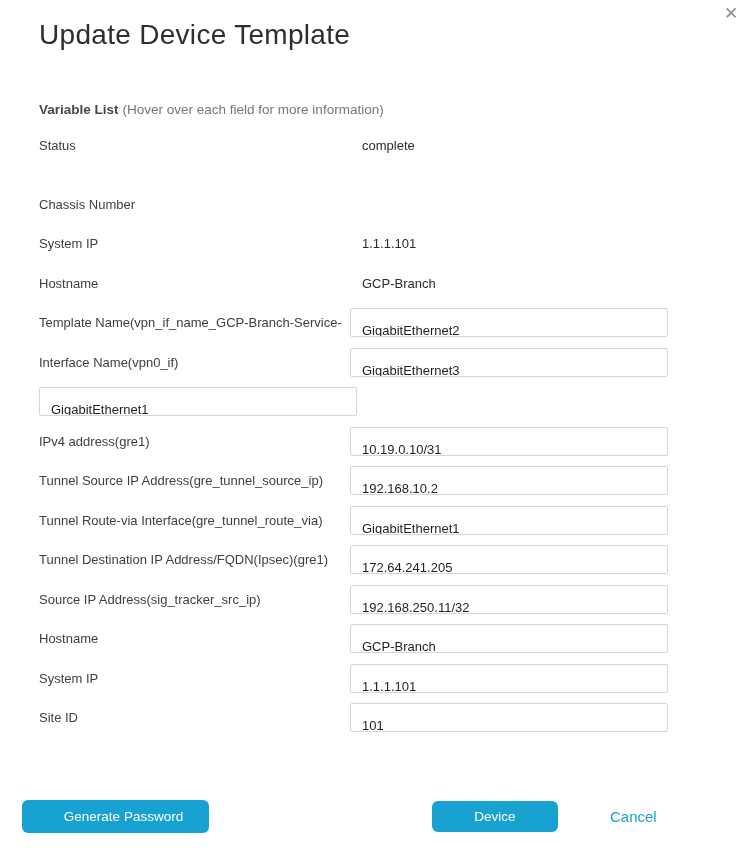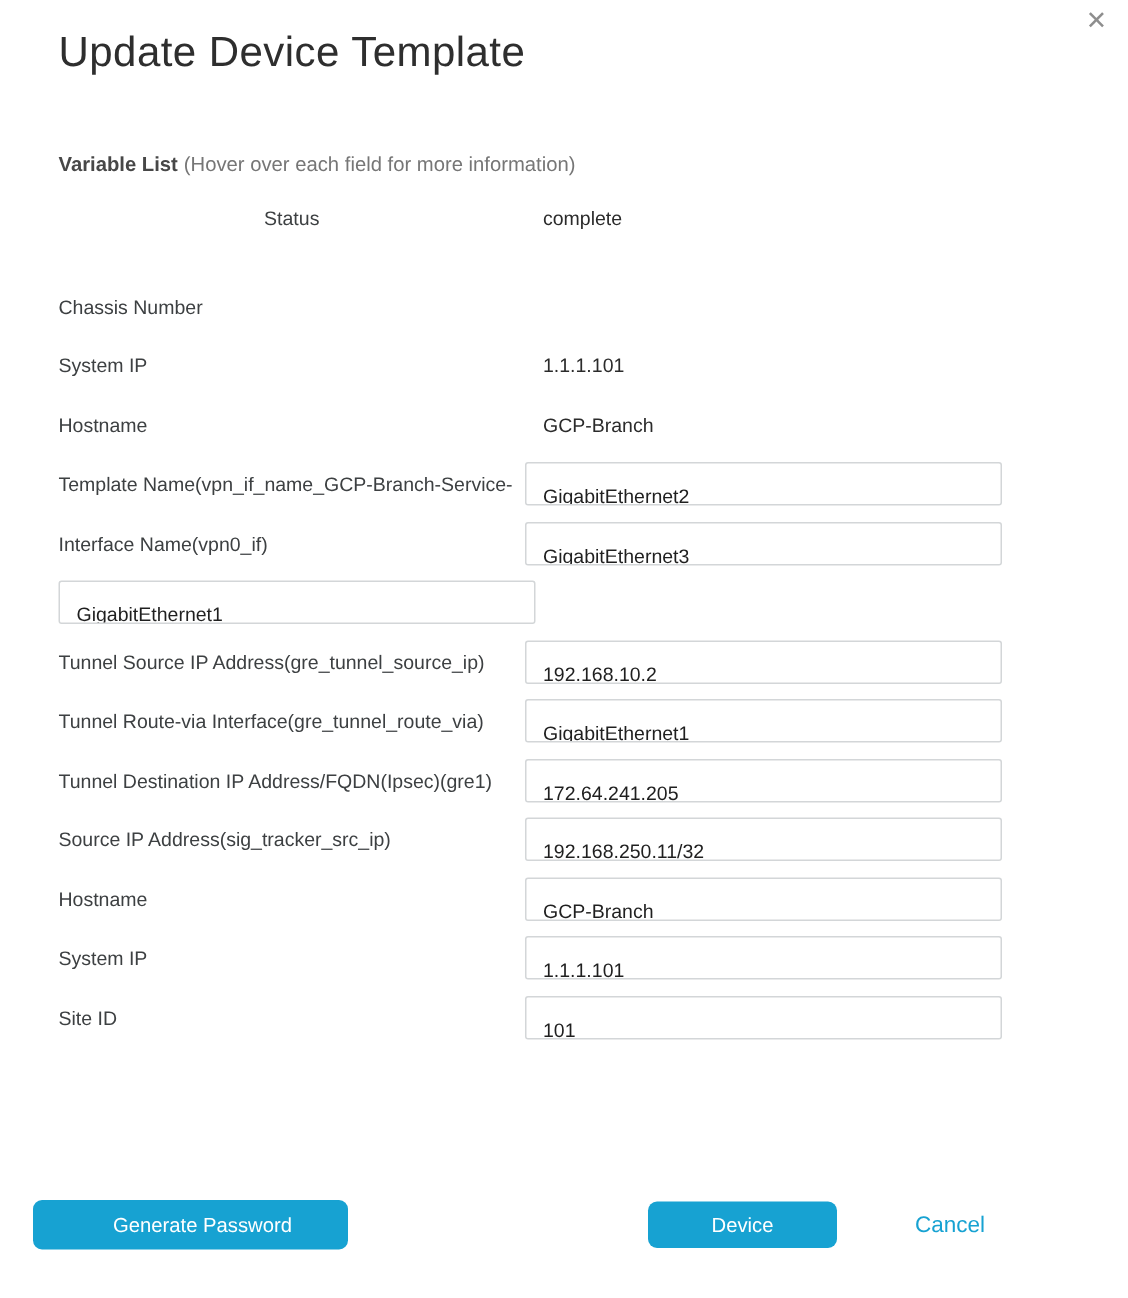--- a/index.html
+++ b/index.html
@@ -57,21 +57,20 @@
     left: 39px;
     width: 674px;
   }
   .row {
     height: 39.5px;
     display: flex;
     align-items: center;
   }
   .row.spacer-after {
     margin-bottom: 19px;
-    text-align: center;
   }
   .label {
     width: 311px;
     min-width: 311px;
     font-size: 13px;
     color: #3d4042;
     white-space: nowrap;
     overflow: hidden;
   }
   .static-value {
@@ -106,21 +105,21 @@
     border-radius: 6px;
     background: #17a2d2;
     color: #ffffff;
     font-family: "Liberation Sans", sans-serif;
     font-size: 13.5px;
     cursor: pointer;
   }
   .btn-generate {
     left: 22px;
     top: 0;
-    width: 210px;
+    width: 187px;
     height: 33px;
     padding-left: 22px;
   }
   .btn-update {
     left: 432px;
     top: 1px;
     width: 126px;
     height: 31px;
   }
   .cancel-link {
@@ -171,20 +170,24 @@
           <input class="field-input" type="text" value="GigabitEthernet2" style="">
         </div>
         <div class="row">
           <div class="label">Interface Name(vpn0_if)</div>
           <input class="field-input" type="text" value="GigabitEthernet3" style="">
         </div>
         <div class="row">
           <input class="field-input" type="text" value="GigabitEthernet1" style="">
         </div>
         <div class="row">
+          <div class="label">IPv4 address(gre1)</div>
+          <input class="field-input" type="text" value="10.19.0.10/31" style="">
+        </div>
+        <div class="row">
           <div class="label">Tunnel Source IP Address(gre_tunnel_source_ip)</div>
           <input class="field-input" type="text" value="192.168.10.2" style="">
         </div>
         <div class="row">
           <div class="label">Tunnel Route-via Interface(gre_tunnel_route_via)</div>
           <input class="field-input" type="text" value="GigabitEthernet1" style="">
         </div>
         <div class="row">
           <div class="label">Tunnel Destination IP Address/FQDN(Ipsec)(gre1)</div>
           <input class="field-input" type="text" value="172.64.241.205" style="">

